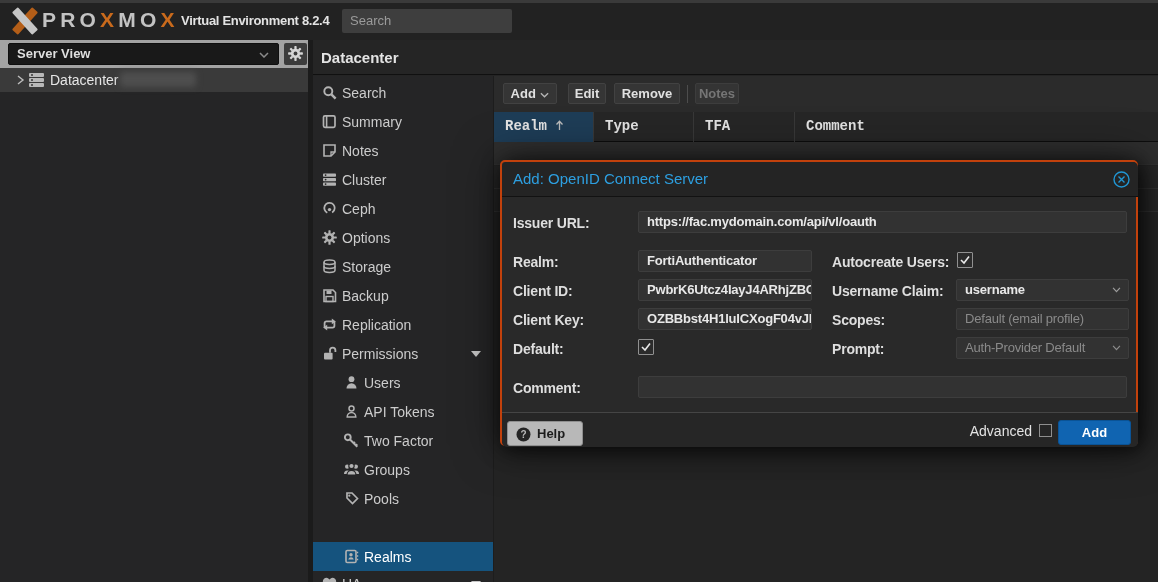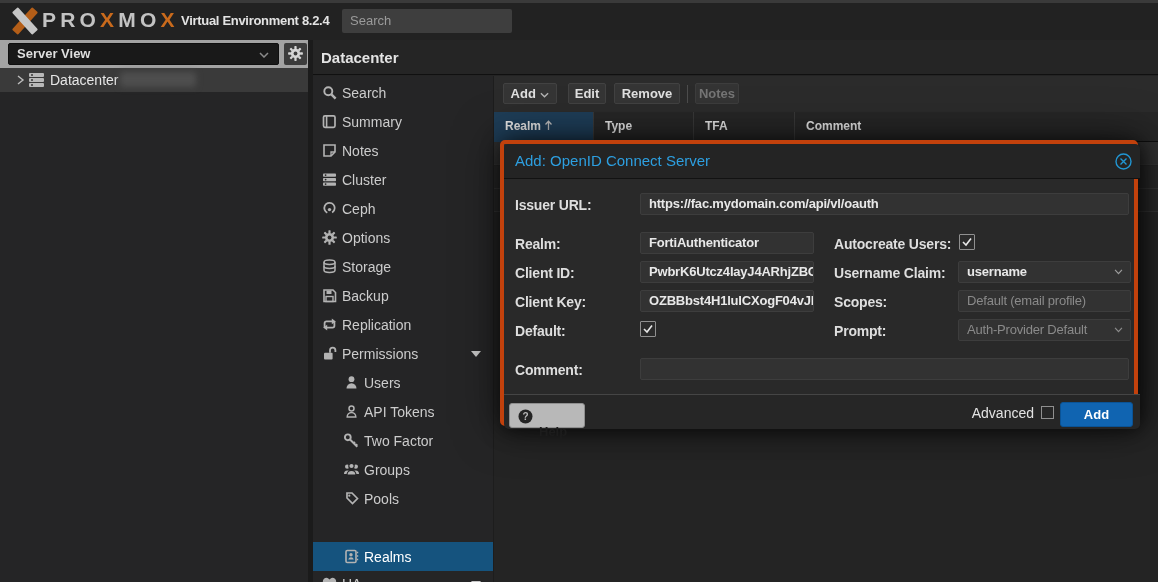--- a/index.html
+++ b/index.html
@@ -33,25 +33,25 @@
 .mi.sub .txt { left:51px; }
 .mi.sub .ico { left:31px; }
 .mi.sel { background:#15537e; color:#ffffff; }
 .caret { position:absolute; right:12px; top:12px; width:0; height:0; border-left:5px solid transparent; border-right:5px solid transparent; border-top:6px solid #c5c5c5; }
 
 #content { left:493px; top:76px; width:665px; height:506px; background:#242424; border-left:1px solid #1d1d1d; }
 #ctoolbar { left:0; top:0; width:665px; height:36px; background:#2b2b2b; }
 .tbtn { position:absolute; top:7px; height:21px; background:#353535; border:1px solid #424242; border-radius:2px; color:#e0e0e0; font-size:13px; font-weight:bold; line-height:19px; text-align:center; }
 .tbtn.dis { color:#757575; background:#343434; border-color:#3d3d3d; }
 #thead { left:0; top:36px; width:665px; height:30px; background:#262626; border-bottom:1px solid #0e0e0e; }
-.th { position:absolute; top:0; height:30px; border-right:1px solid #383838; color:#e3e3e3; font-size:12px; font-weight:bold; line-height:29px; padding-left:11px; }
+.th { position:absolute; top:0; height:30px; border-right:1px solid #383838; color:#e3e3e3; font-size:14px; font-weight:bold; line-height:29px; padding-left:11px;font-family:Liberation Mono, monospace; }
 .th.sorted { background:#1e3d57; }
 .trow { position:absolute; left:0; width:665px; height:23px; border-bottom:1px solid #333333; }
 
-#modal { left:500px; top:140px; width:638px; height:286px; background:#292929; border:4px solid #c2410c; border-radius:5px; box-shadow:3px 3px 20px rgba(0,0,0,0.75), 0 0 45px rgba(0,0,0,0.5); }
+#modal { left:500px; top:160px; width:638px; height:286px; background:#292929; border:2px solid #c2410c; border-radius:5px; box-shadow:3px 3px 20px rgba(0,0,0,0.75), 0 0 45px rgba(0,0,0,0.5); }
 #mhead { position:absolute; left:0; top:0; width:636px; height:35px; background:#242424; border-bottom:1px solid #121212; border-radius:5px 5px 0 0; }
 #mtitle { position:absolute; left:11px; top:8px; color:#2d9fe0; font-size:15px; }
 #mbody { position:absolute; left:0; top:36px; width:636px; height:213px; }
 .flabel { position:absolute; color:#dedede; font-size:14px; font-weight:bold; letter-spacing:-0.2px; }
 .finput { position:absolute; height:22px; background:#323232; border:1px solid #3d3d3d; border-radius:2px; color:#e8e8e8; font-size:13px; letter-spacing:-0.2px; font-weight:bold; line-height:20px; padding-left:8px; overflow:hidden; white-space:nowrap; }
 .finput.ph { color:#8a8a8a; font-weight:normal; }
 .combo-arrow { position:absolute; right:7px; top:7px; width:9px; height:6px; }
 .cbx { position:absolute; width:16px; height:16px; border:1px solid #909090; border-radius:1px; background:#2b2b2b; }
 #mfoot { position:absolute; left:0; top:250px; width:636px; height:35px; background:#262626; border-top:1px solid #454545; border-radius:0 0 5px 5px; }
 #helpbtn { position:absolute; left:5px; top:8px; width:76px; height:25px; background:#b8b8b8; border:1px solid #8f8f8f; border-radius:3px; color:#1c1c1c; font-size:13px; font-weight:bold; line-height:23px; }
@@ -365,21 +365,21 @@
       <div class="finput ph" style="left:454px;top:139px;width:173px;">Auth-Provider Default<svg class="combo-arrow" width="10" height="7" viewBox="0 0 10 7">
             <polyline points="1,1 5,5.5 9,1" fill="none" stroke="#8a8a8a" stroke-width="1.4"></polyline>
           </svg></div>
     </div>
     <div id="mfoot">
       <div id="helpbtn">
           <svg width="15" height="15" viewBox="0 0 15 15" style="position:absolute;left:8px;top:5px">
             <circle cx="7.5" cy="7.5" r="7" fill="#242424"></circle>
             <text x="7.5" y="11" text-anchor="middle" font-size="10" font-weight="bold" fill="#b8b8b8" font-family="Liberation Sans">?</text>
           </svg>
-          <span style="position:absolute;left:29px;margin-top:16px;">Help</span>
+          <span style="position:absolute;left:29px;">Help</span>
         </div>
       <div style="position:absolute;right:106px;top:10px;color:#e3e3e3;font-size:14px;">Advanced</div>
       <div style="position:absolute;right:86px;top:11px;width:13px;height:13px;border:1px solid #8f8f8f;background:#262626;"></div>
       <div id="addbtn">Add</div>
     </div>
   </div>
 </div>
 
 <svg width="0" height="0" style="position:absolute">
   <defs>

